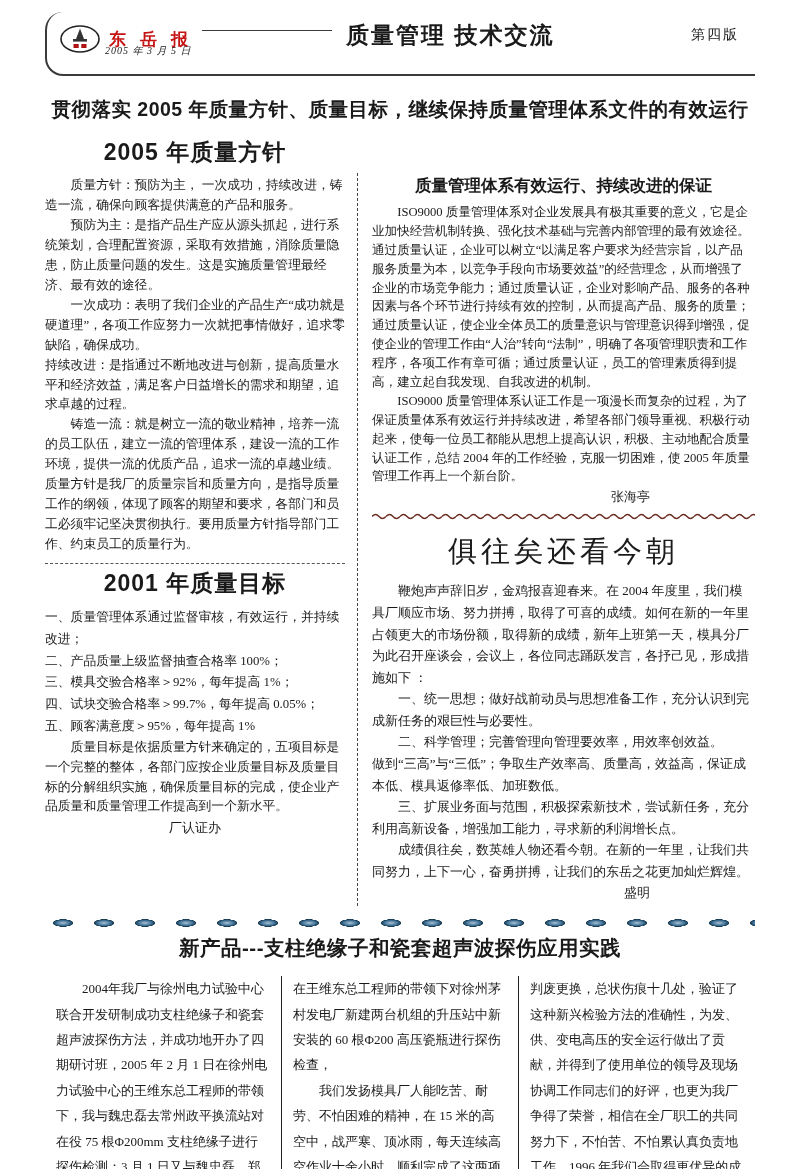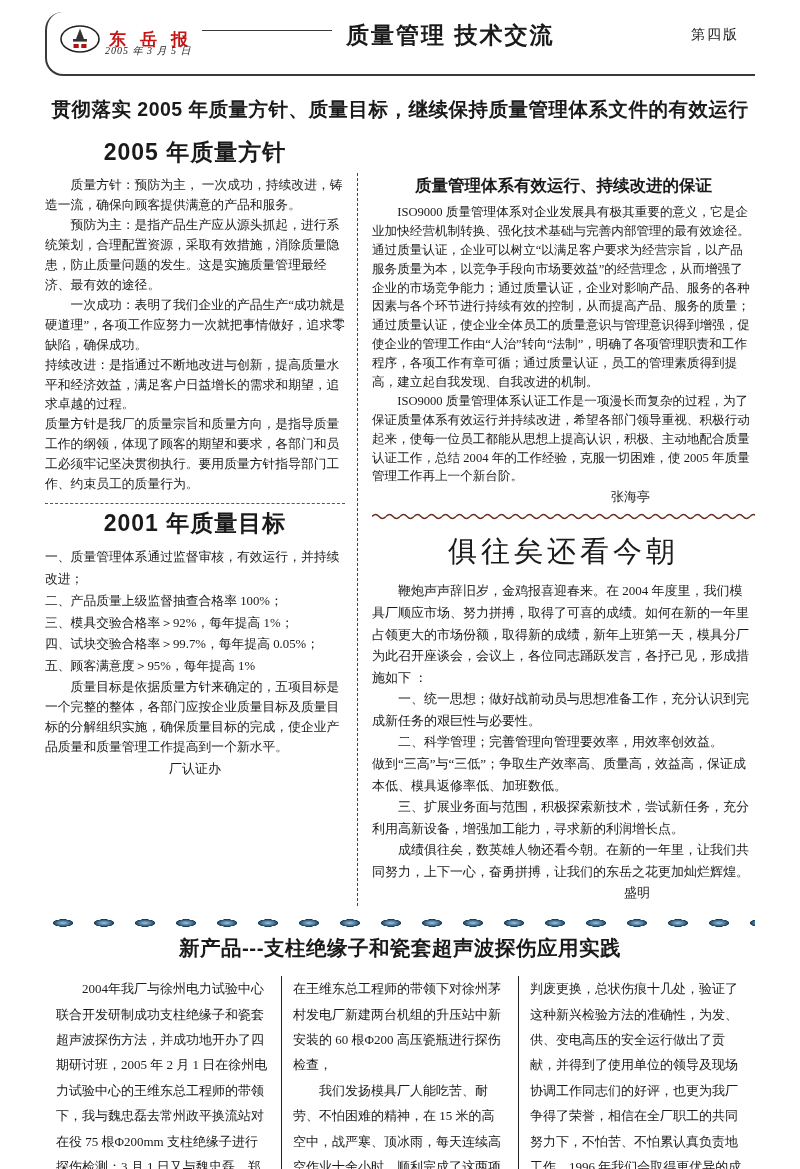--- a/index.html
+++ b/index.html
@@ -92,20 +92,21 @@
 
   <div class="band">
 
     <div class="col-left">
       <section>
         <h2 class="sec-title">2005 年质量方针</h2>
         <p>质量方针：预防为主， 一次成功，持续改进，铸造一流，确保向顾客提供满意的产品和服务。</p>
         <p>预防为主：是指产品生产应从源头抓起，进行系统策划，合理配置资源，采取有效措施，消除质量隐患，防止质量问题的发生。这是实施质量管理最经济、最有效的途径。</p>
         <p>一次成功：表明了我们企业的产品生产“成功就是硬道理”，各项工作应努力一次就把事情做好，追求零缺陷，确保成功。</p>
         <p class="noindent">持续改进：是指通过不断地改进与创新，提高质量水平和经济效益，满足客户日益增长的需求和期望，追求卓越的过程。</p>
+        <p>铸造一流：就是树立一流的敬业精神，培养一流的员工队伍，建立一流的管理体系，建设一流的工作环境，提供一流的优质产品，追求一流的卓越业绩。</p>
         <p class="noindent">质量方针是我厂的质量宗旨和质量方向，是指导质量工作的纲领，体现了顾客的期望和要求，各部门和员工必须牢记坚决贯彻执行。要用质量方针指导部门工作、约束员工的质量行为。</p>
       </section>
 
       <hr class="dash-rule">
 
       <section>
         <h2 class="sec-title">2001 年质量目标</h2>
         <div class="goal-item">一、质量管理体系通过监督审核，有效运行，并持续改进；</div>
         <div class="goal-item">二、产品质量上级监督抽查合格率 100%；</div>
         <div class="goal-item">三、模具交验合格率＞92%，每年提高 1%；</div>

